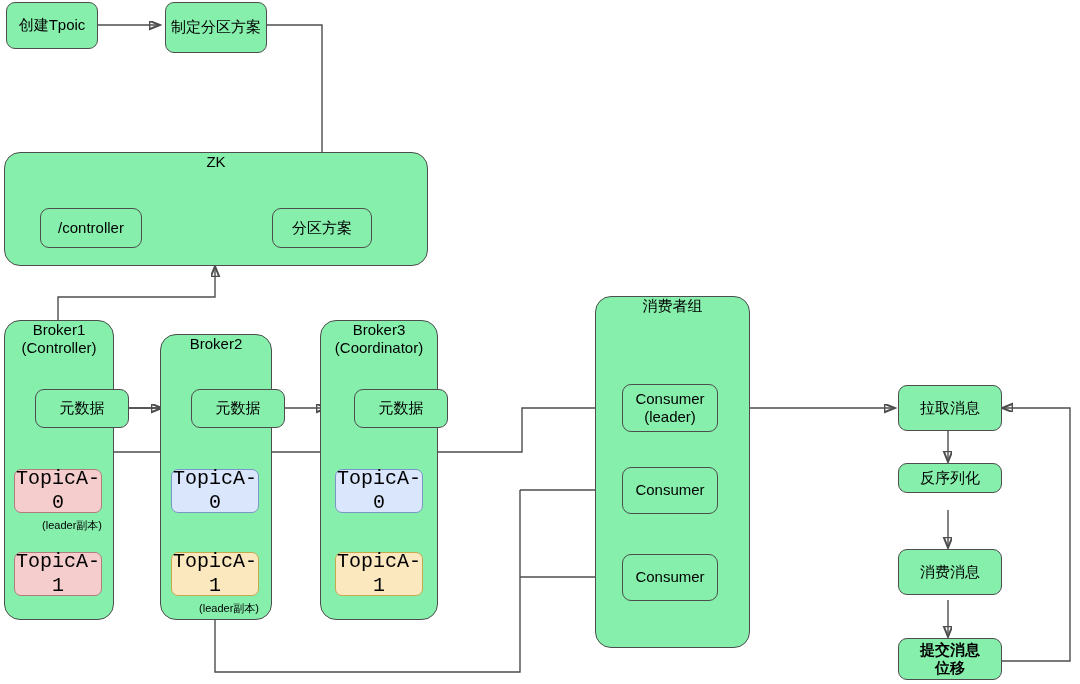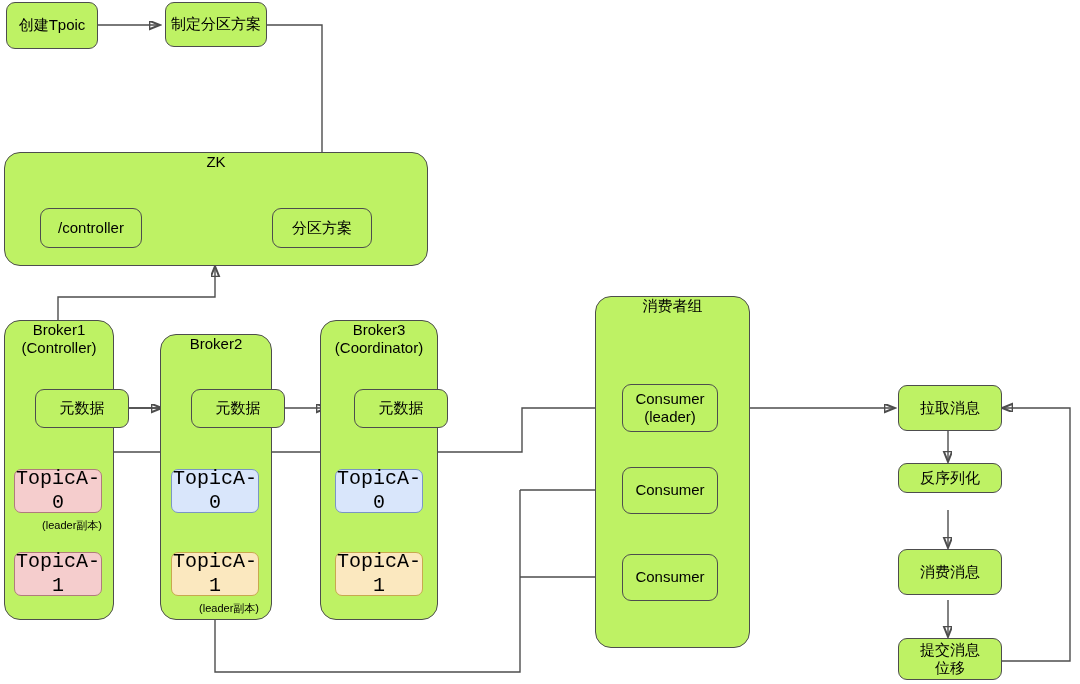--- a/index.html
+++ b/index.html
@@ -14,21 +14,21 @@
     position: relative;
     width: 1080px;
     height: 684px;
     background: #ffffff;
     overflow: hidden;
   }
   .node {
     position: absolute;
     box-sizing: border-box;
     border: 1.4px solid #4d4d4d;
-    background: #bef264;
+    background: #86efac;
     display: flex;
     align-items: center;
     justify-content: center;
     text-align: center;
     color: #000000;
     font-size: 15px;
     line-height: 1.22;
     white-space: pre-line;
   }
   .rounded  { border-radius: 9px; }
@@ -97,21 +97,21 @@
     <path d="M948,510 L948,548" marker-end="url(#arr)"></path>
     <path d="M948,600 L948,637" marker-end="url(#arr)"></path>
 
     <path d="M1001,661 L1070,661 L1070,408 L1002,408" marker-end="url(#arr)"></path>
   </svg>
 
   <div class="node rounded" style="left:6px; top:2px; width:92px; height:47px;">
     <span>创建Tpoic</span>
   </div>
 
-  <div class="node rounded" style="left:165px; top:2px; width:102px; height:45px;">
+  <div class="node rounded" style="left:165px; top:2px; width:102px; height:51px;">
     <span>制定分区方案</span>
   </div>
 
   <div class="node rounded-lg container-node" style="left:4px; top:152px; width:424px; height:114px;">
     <span>ZK</span>
   </div>
   <div class="node rounded" style="left:40px; top:208px; width:102px; height:40px;">
     <span>/controller</span>
   </div>
   <div class="node rounded" style="left:272px; top:208px; width:100px; height:40px;">
@@ -177,18 +177,18 @@
 
   <div class="node rounded" style="left:898px; top:385px; width:104px; height:46px;">
     <span>拉取消息</span>
   </div>
   <div class="node rounded" style="left:898px; top:463px; width:104px; height:30px;">
     <span>反序列化</span>
   </div>
   <div class="node rounded" style="left:898px; top:549px; width:104px; height:46px;">
     <span>消费消息</span>
   </div>
-  <div class="node rounded" style="left:898px; top:638px; width:104px; height:42px;">
+  <div class="node rounded" style="left:898px; top:638px; width:104px; height:42px;font-weight:bold;">
     <span>提交消息
 位移</span>
   </div>
 
 </div>
 
 </body></html>

